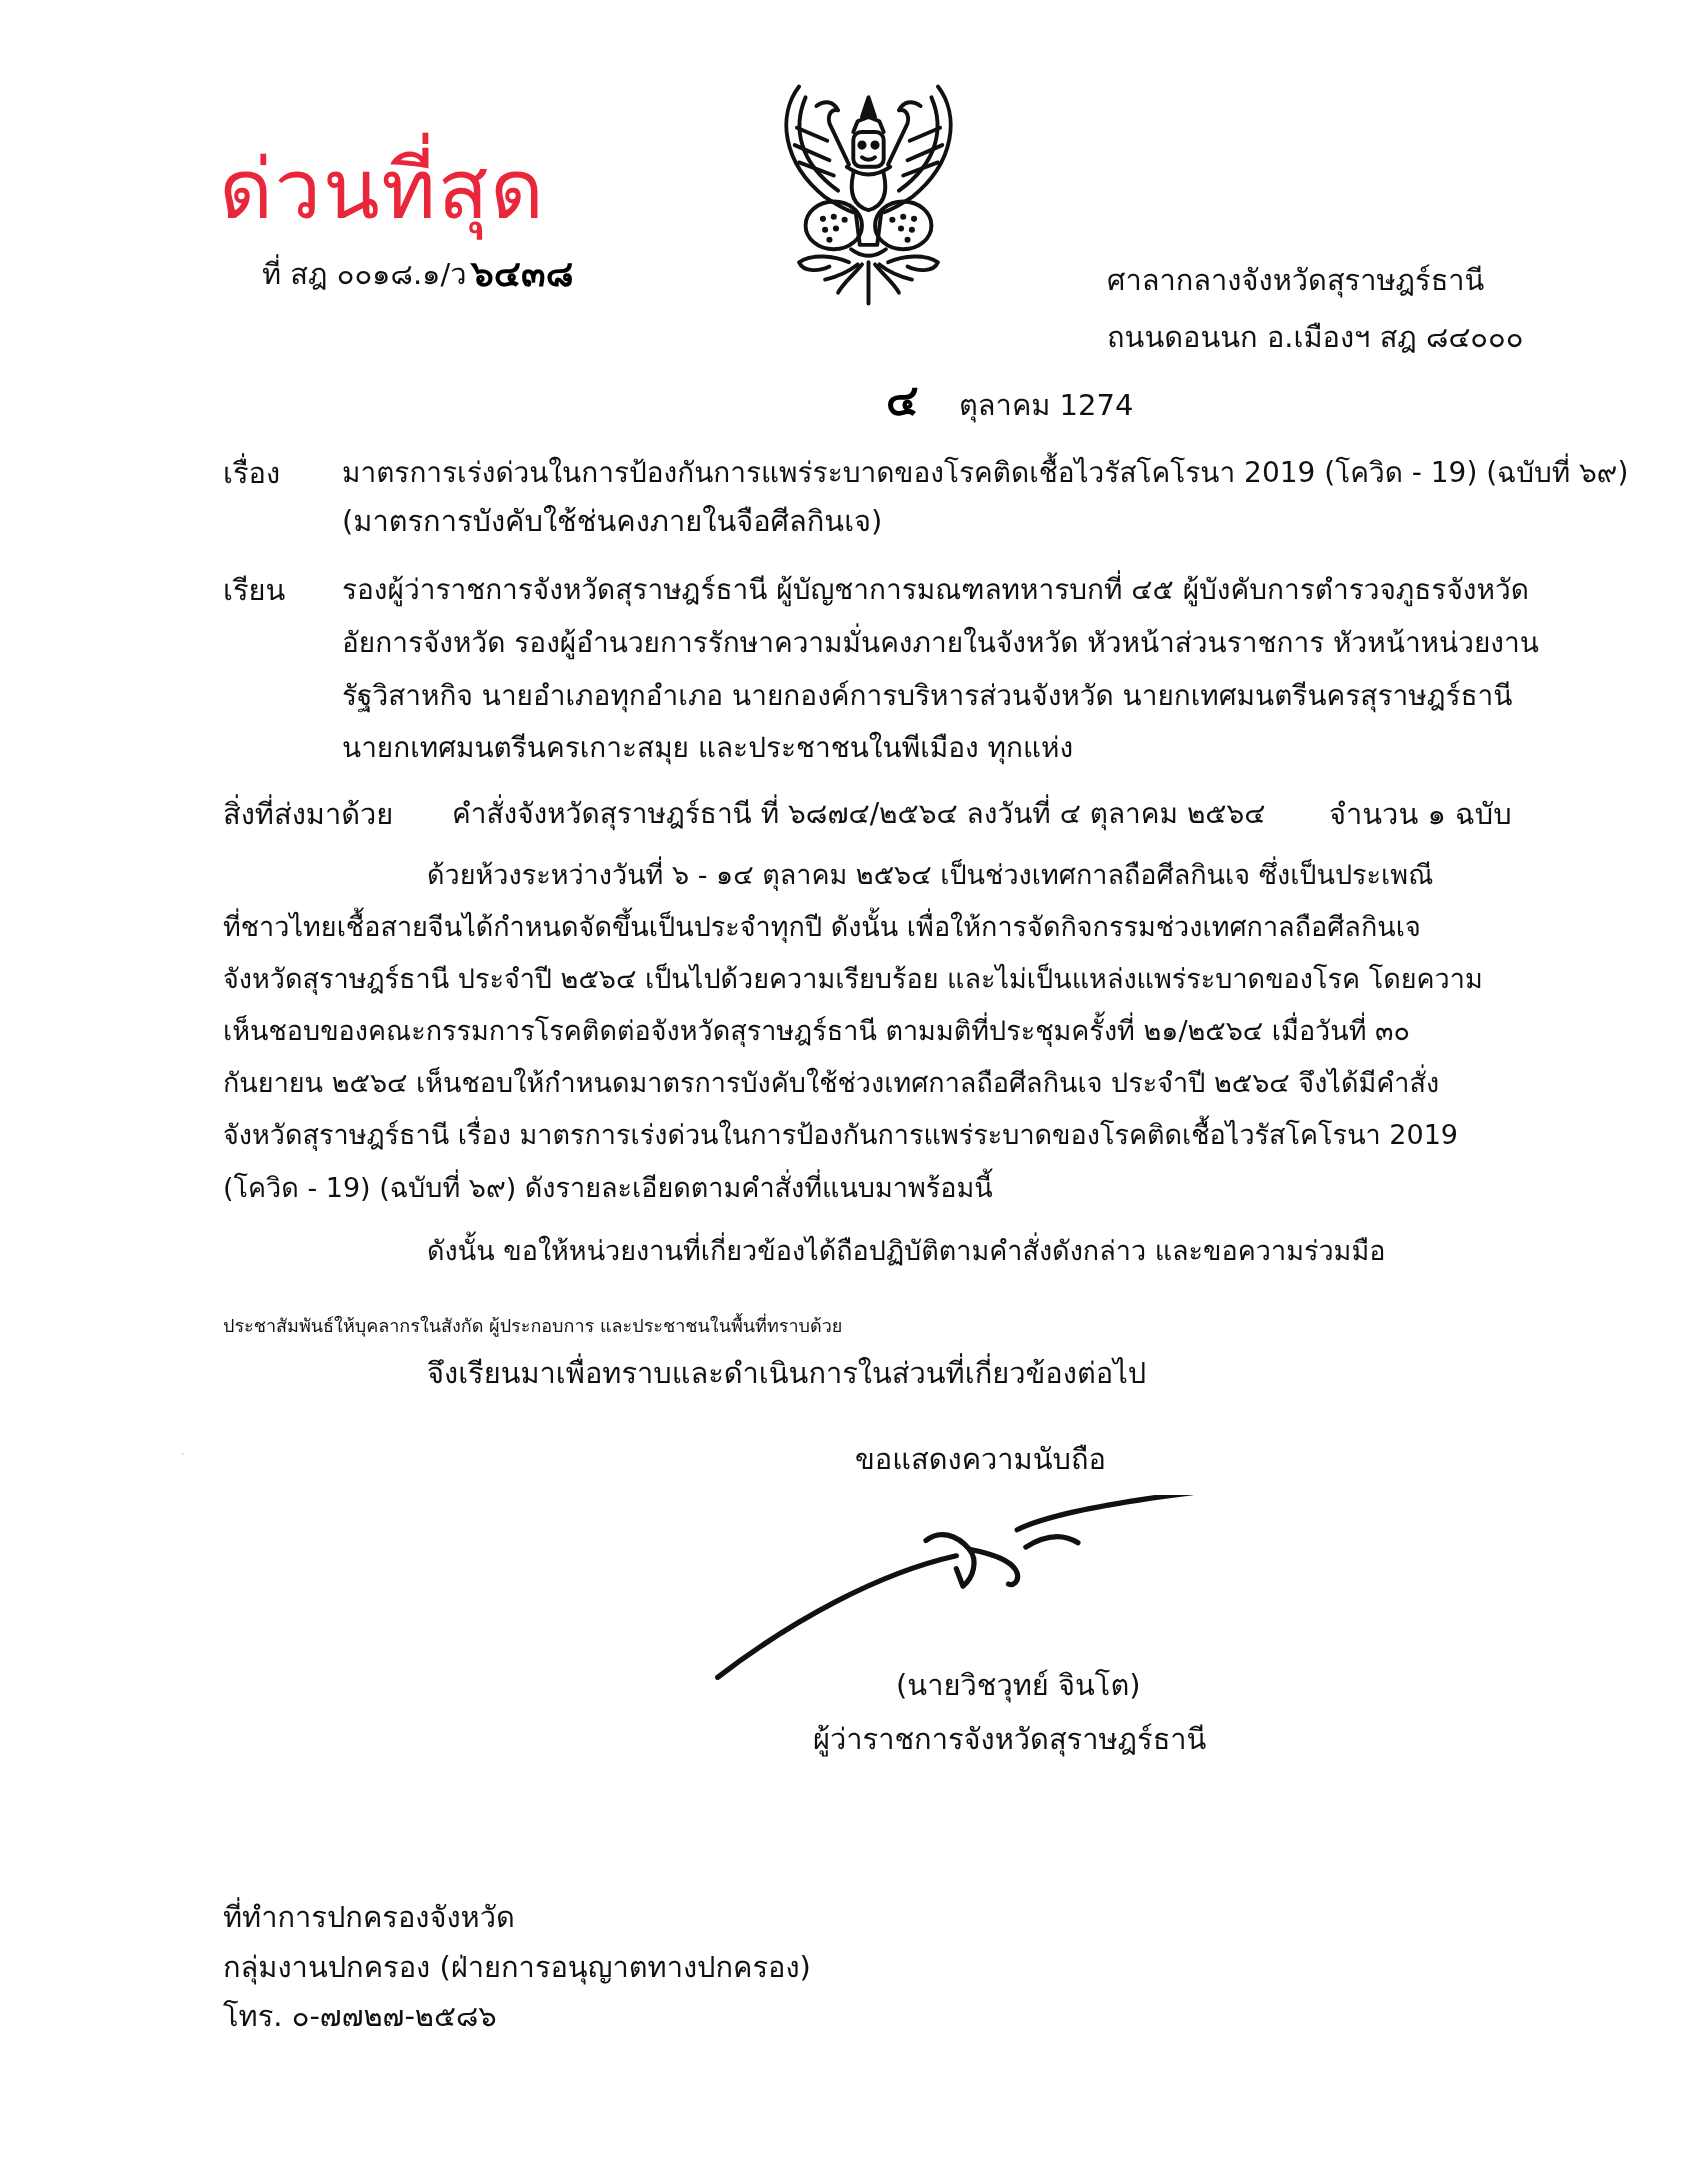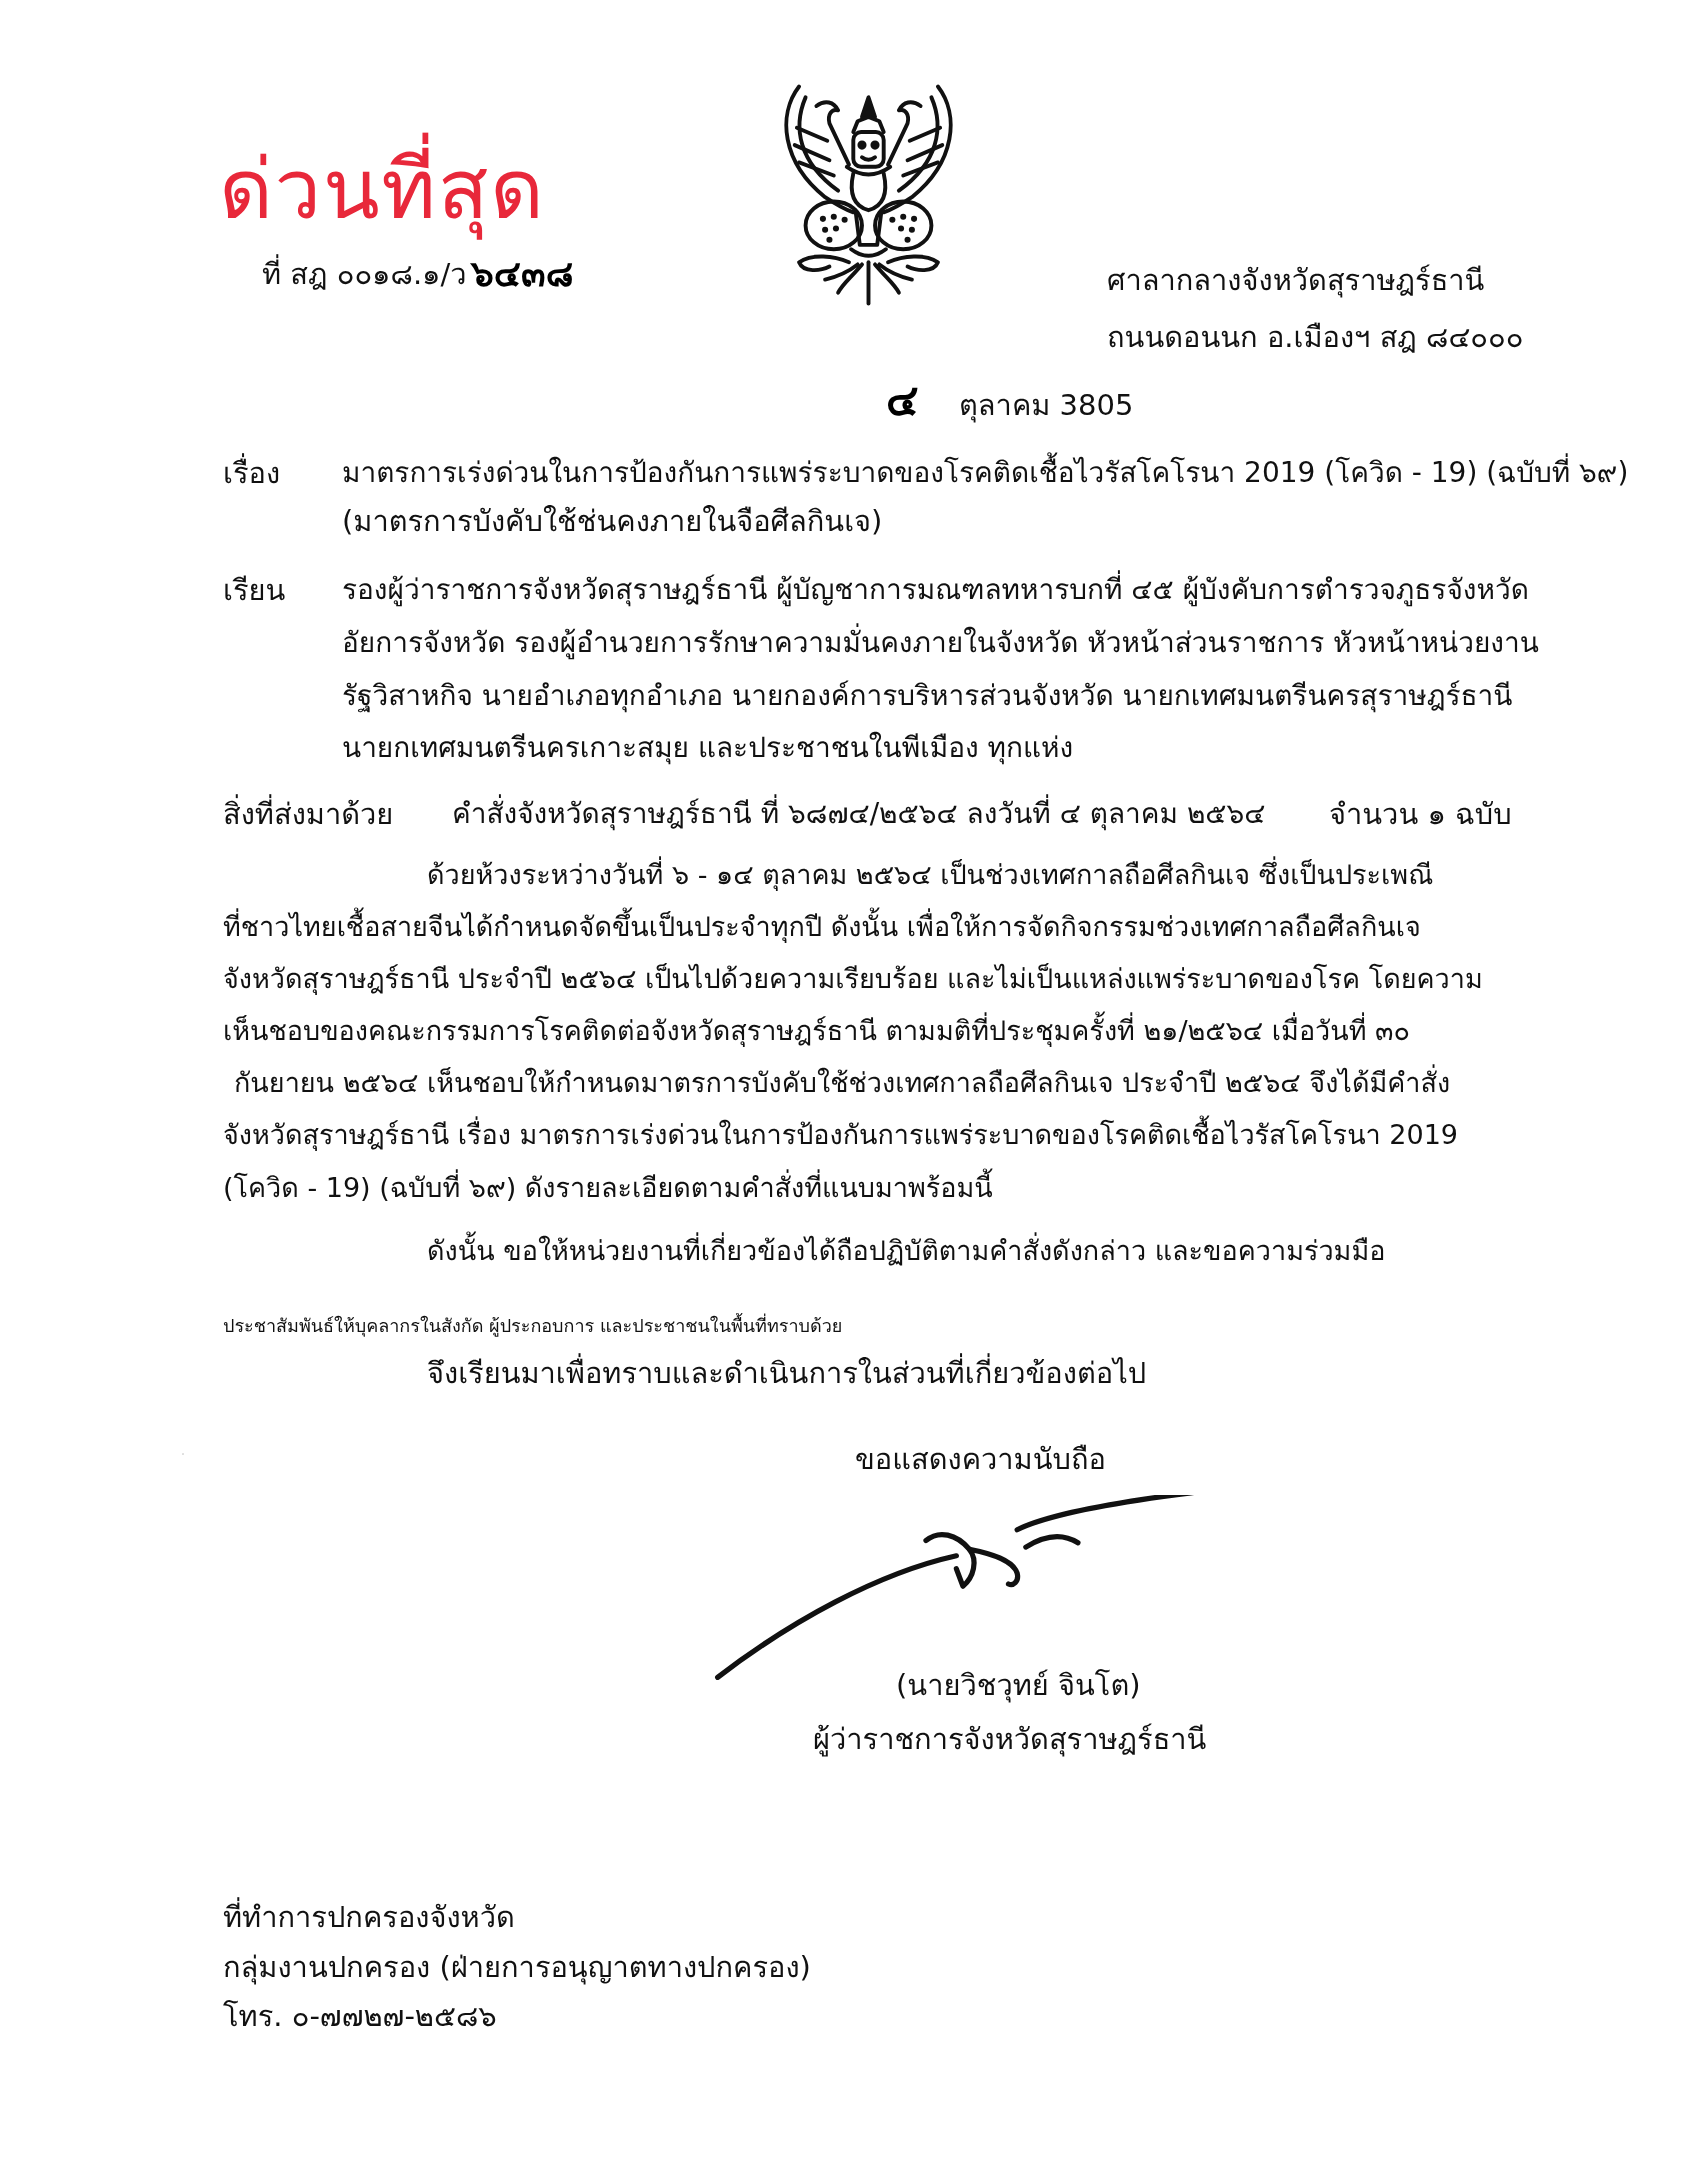--- a/index.html
+++ b/index.html
@@ -73,41 +73,41 @@
     <path d="M220 420 L 220 515"></path>
     <path d="M205 425 C 180 455, 160 470, 150 490 M 195 425 C 170 445, 140 455, 120 460"></path>
     <path d="M235 425 C 260 455, 280 470, 290 490 M 245 425 C 270 445, 300 455, 320 460"></path>
   </g>
 </svg>
 
 <div class="abs t" style="left:1107px; top:266px;">ศาลากลางจังหวัดสุราษฎร์ธานี</div>
 <div class="abs t" style="left:1107px; top:323px;">ถนนดอนนก อ.เมืองฯ สฎ ๘๔๐๐๐</div>
 
 <div class="abs t blue" style="left:886px; top:379px; font-size:43px;">๔</div>
-<div class="abs t" style="left:959px; top:391px;">ตุลาคม 3805</div>
+<div class="abs t" style="left:959px; top:391px;">ตุลาคม 1274</div>
 
 <div class="abs t" style="left:223px; top:459px;">เรื่อง</div>
 <div class="abs t" style="left:342px; top:459px; font-size:28px;">มาตรการเร่งด่วนในการป้องกันการแพร่ระบาดของโรคติดเชื้อไวรัสโคโรนา 2019 (โควิด - 19) (ฉบับที่ ๖๙)</div>
 <div class="abs t" style="left:342px; top:507px;">(มาตรการบังคับใช้ช่นคงภายในจือศีลกินเจ)</div>
 
 <div class="abs t" style="left:223px; top:576px;">เรียน</div>
 <div class="abs t" style="left:342px; top:576px; font-size:28px;">รองผู้ว่าราชการจังหวัดสุราษฎร์ธานี ผู้บัญชาการมณฑลทหารบกที่ ๔๕ ผู้บังคับการตำรวจภูธรจังหวัด</div>
 <div class="abs t" style="left:342px; top:629px; font-size:28px;">อัยการจังหวัด รองผู้อำนวยการรักษาความมั่นคงภายในจังหวัด หัวหน้าส่วนราชการ หัวหน้าหน่วยงาน</div>
 <div class="abs t" style="left:342px; top:682px; font-size:28px;">รัฐวิสาหกิจ นายอำเภอทุกอำเภอ นายกองค์การบริหารส่วนจังหวัด นายกเทศมนตรีนครสุราษฎร์ธานี</div>
 <div class="abs t" style="left:342px; top:734px; font-size:28px;">นายกเทศมนตรีนครเกาะสมุย และประชาชนในพีเมือง ทุกแห่ง</div>
 
 <div class="abs t" style="left:223px; top:800px;">สิ่งที่ส่งมาด้วย</div>
 <div class="abs t" style="left:452px; top:800px; font-size:28px;">คำสั่งจังหวัดสุราษฎร์ธานี ที่ ๖๘๗๔/๒๕๖๔ ลงวันที่ ๔ ตุลาคม ๒๕๖๔</div>
 <div class="abs t" style="left:1329px; top:800px;">จำนวน ๑ ฉบับ</div>
 
 <div class="abs t" style="left:427px; top:861px; font-size:27px;">ด้วยห้วงระหว่างวันที่ ๖ - ๑๔ ตุลาคม ๒๕๖๔ เป็นช่วงเทศกาลถือศีลกินเจ ซึ่งเป็นประเพณี</div>
 <div class="abs t" style="left:223px; top:913px; font-size:27px;">ที่ชาวไทยเชื้อสายจีนได้กำหนดจัดขึ้นเป็นประจำทุกปี ดังนั้น เพื่อให้การจัดกิจกรรมช่วงเทศกาลถือศีลกินเจ</div>
 <div class="abs t" style="left:223px; top:965px; font-size:27px;">จังหวัดสุราษฎร์ธานี ประจำปี ๒๕๖๔ เป็นไปด้วยความเรียบร้อย และไม่เป็นแหล่งแพร่ระบาดของโรค โดยความ</div>
 <div class="abs t" style="left:223px; top:1017px; font-size:27px;">เห็นชอบของคณะกรรมการโรคติดต่อจังหวัดสุราษฎร์ธานี ตามมติที่ประชุมครั้งที่ ๒๑/๒๕๖๔ เมื่อวันที่ ๓๐</div>
-<div class="abs t" style="left:223px; top:1069px; font-size:27px;margin-left:11px;">กันยายน ๒๕๖๔ เห็นชอบให้กำหนดมาตรการบังคับใช้ช่วงเทศกาลถือศีลกินเจ ประจำปี ๒๕๖๔ จึงได้มีคำสั่ง</div>
+<div class="abs t" style="left:223px; top:1069px; font-size:27px;">กันยายน ๒๕๖๔ เห็นชอบให้กำหนดมาตรการบังคับใช้ช่วงเทศกาลถือศีลกินเจ ประจำปี ๒๕๖๔ จึงได้มีคำสั่ง</div>
 <div class="abs t" style="left:223px; top:1121px; font-size:27px;">จังหวัดสุราษฎร์ธานี เรื่อง มาตรการเร่งด่วนในการป้องกันการแพร่ระบาดของโรคติดเชื้อไวรัสโคโรนา 2019</div>
 <div class="abs t" style="left:223px; top:1174px; font-size:27px;">(โควิด - 19) (ฉบับที่ ๖๙) ดังรายละเอียดตามคำสั่งที่แนบมาพร้อมนี้</div>
 
 <div class="abs t" style="left:427px; top:1237px; font-size:27px;">ดังนั้น ขอให้หน่วยงานที่เกี่ยวข้องได้ถือปฏิบัติตามคำสั่งดังกล่าว และขอความร่วมมือ</div>
 <div class="abs t" style="left:223px; top:1291px; font-size:18px;margin-top:26px;">ประชาสัมพันธ์ให้บุคลากรในสังกัด ผู้ประกอบการ และประชาชนในพื้นที่ทราบด้วย</div>
 
 <div class="abs t" style="left:427px; top:1359px;">จึงเรียนมาเพื่อทราบและดำเนินการในส่วนที่เกี่ยวข้องต่อไป</div>
 
 <div class="abs t" style="left:855px; top:1445px;">ขอแสดงความนับถือ</div>
 

